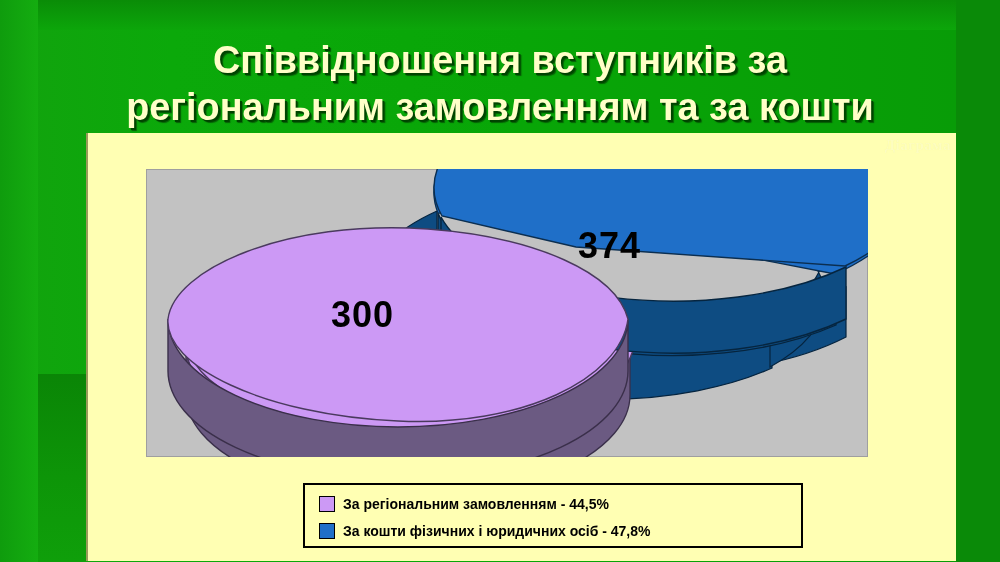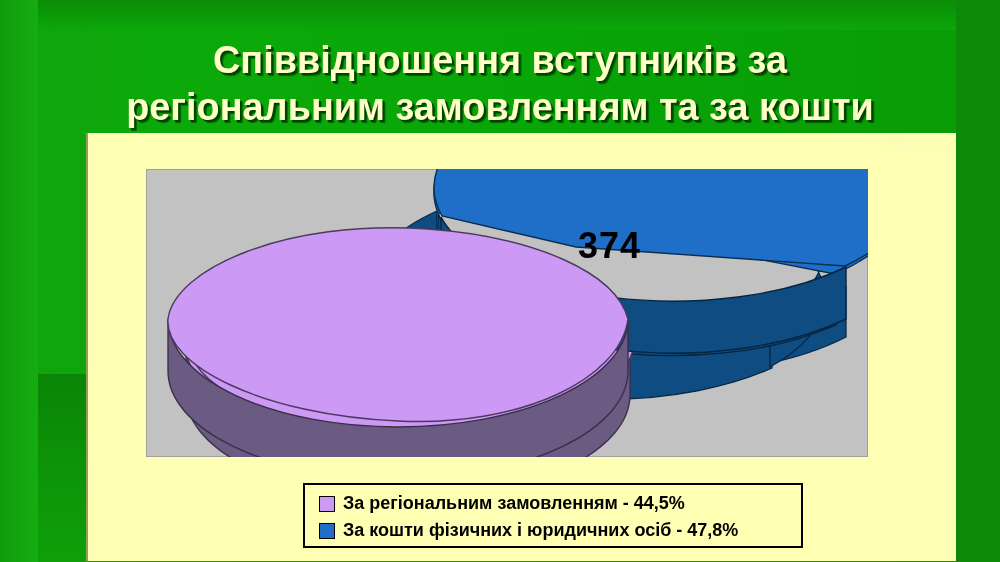--- a/index.html
+++ b/index.html
@@ -126,21 +126,21 @@
   }
   .legend-swatch {
     width: 14px; height: 14px;
     border: 1px solid #000;
     margin-right: 8px;
     flex: 0 0 auto;
   }
   .legend-text {
     font-family: "Liberation Sans", sans-serif;
     font-weight: bold;
-    font-size: 18px;
+    font-size: 14px;
     color: #000;
     white-space: nowrap;
   }
 </style>
 </head>
 <body>
 
 <div id="slide">
 
   <div class="bg-base"></div>
@@ -279,20 +279,21 @@
                  C 376,258 474,210 482,150 Z" fill="#cc99f5" stroke="#4a3a5e" stroke-width="1.4"></path>
 
         <path d="M 482,152
                  C 470,106 392,68 284,60
                  C 350,104 432,136 482,152 Z" fill="#1f6fc8" stroke="none" opacity="0"></path>
       </g>
     </svg>
   </div>
 
   <div class="slice-label" id="label-blue">374</div>
+  <div class="slice-label" id="label-violet">300</div>
 
   <div class="legend">
     <div class="legend-row">
       <span class="legend-swatch" id="sw0" style="background: rgb(204, 153, 245);"></span>
       <span class="legend-text">За регіональним  замовленням - 44,5%</span>
     </div>
     <div class="legend-row">
       <span class="legend-swatch" id="sw1" style="background: rgb(31, 111, 200);"></span>
       <span class="legend-text">За кошти фізичних і юридичних осіб  - 47,8%</span>
     </div>

